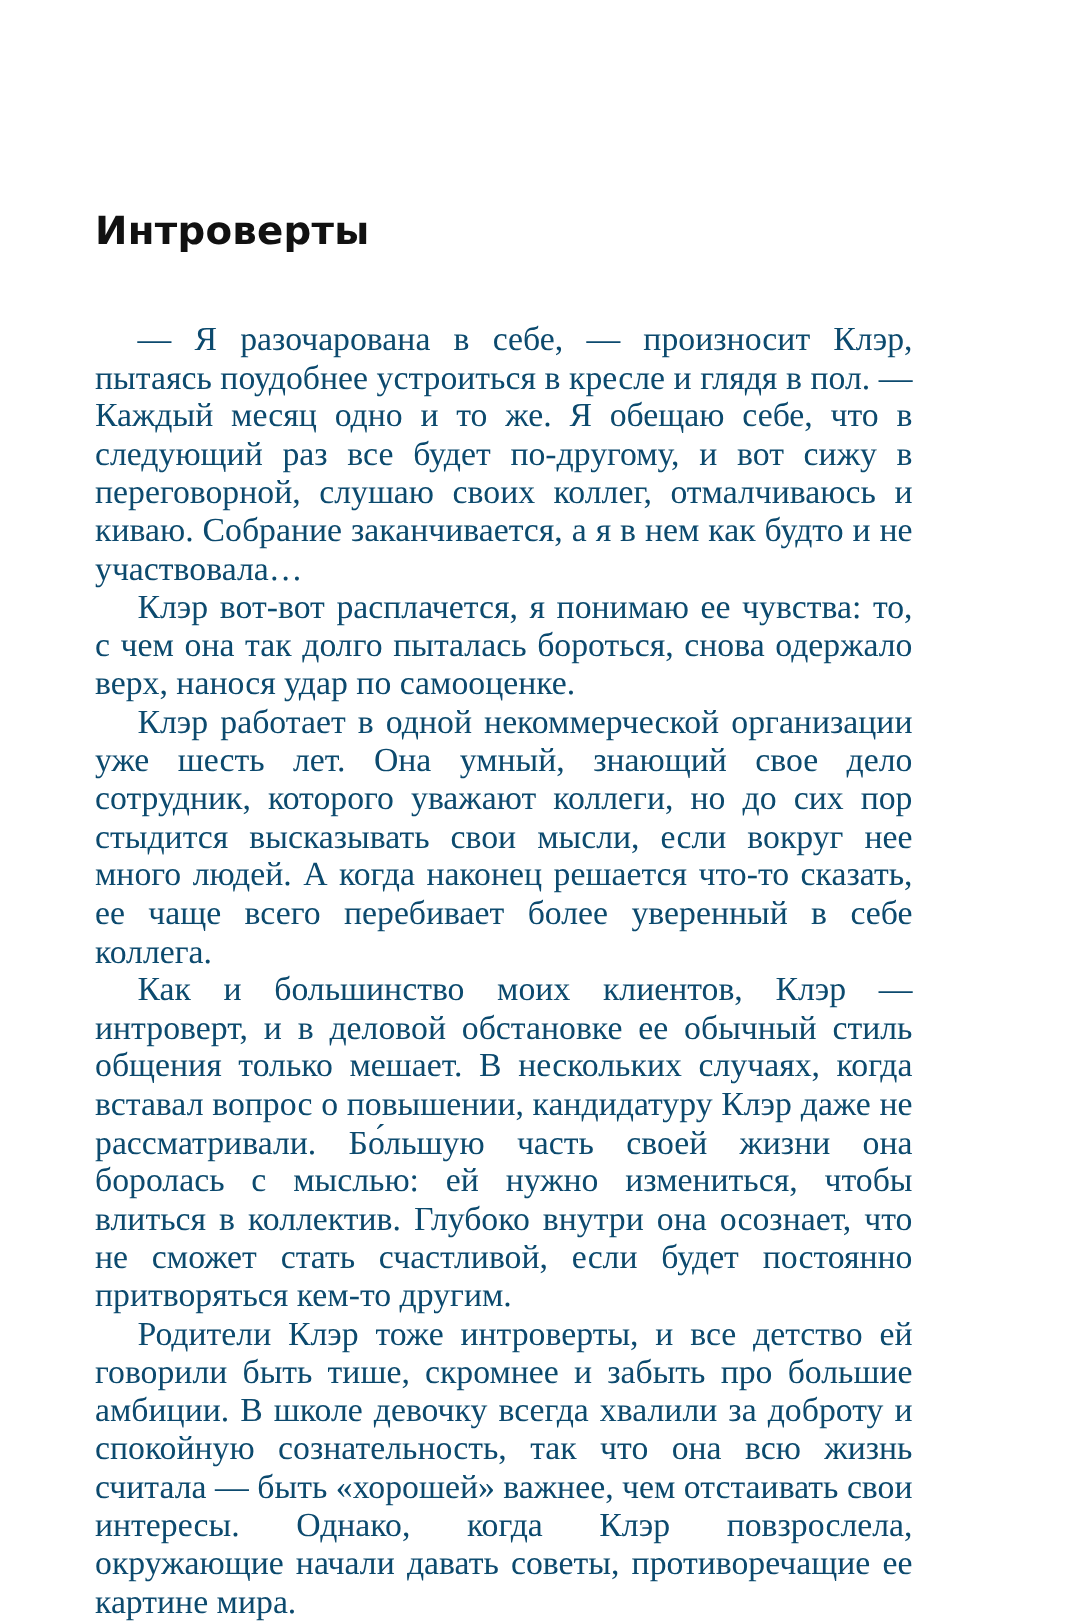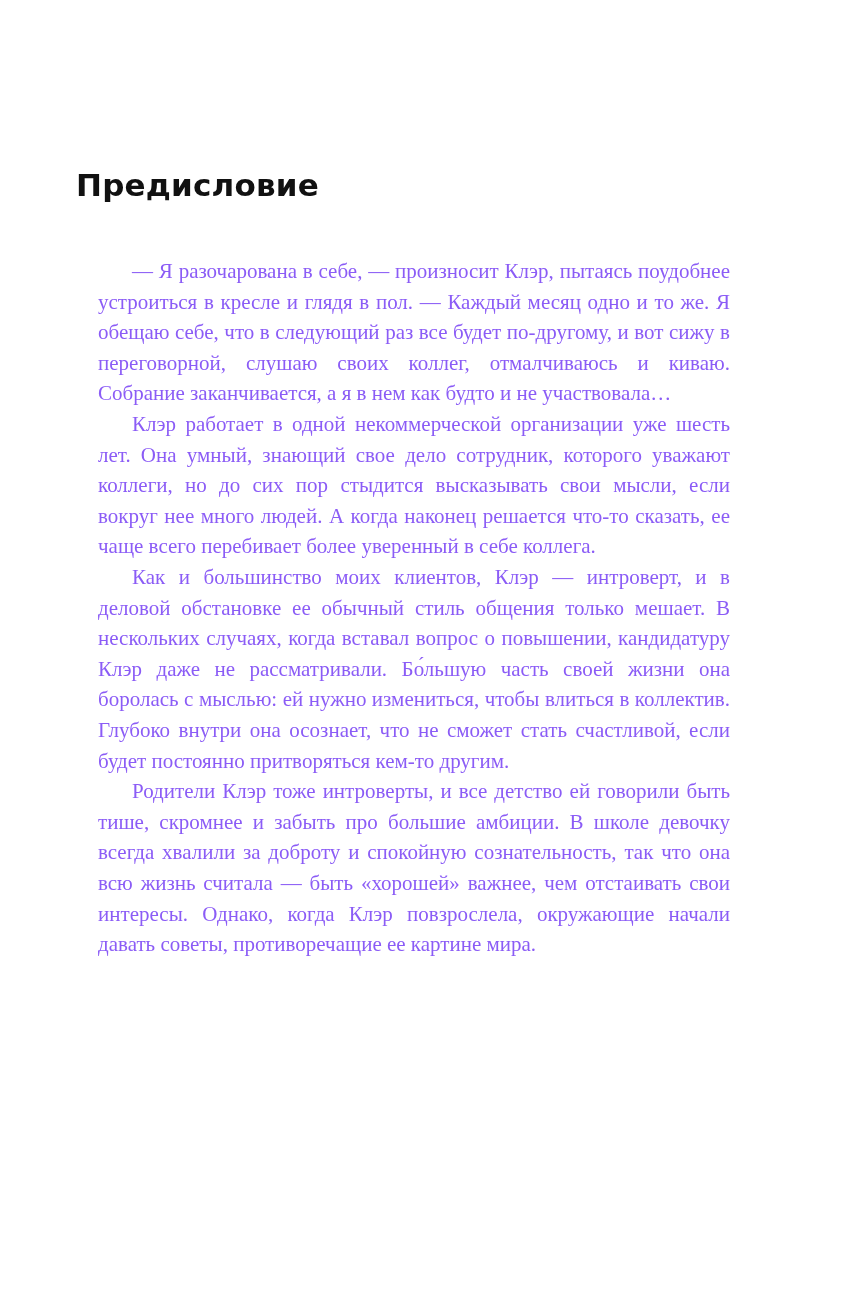--- a/index.html
+++ b/index.html
@@ -38,45 +38,45 @@
     font-family: "DejaVu Sans", sans-serif;
     font-size: 30px;
     font-weight: 400;
     letter-spacing: 0.1px;
     color: #1b1b1b;
     margin: 0;
     line-height: 1.15;
   }
   .body-text {
     font-family: "Liberation Serif", serif;
-    font-size: 21px;
+    font-size: 27px;
     line-height: 30.6px;
     text-align: justify;
     text-justify: inter-word;
-    color: #8b5cf6;
+    color: #0c4a6e;
     hyphens: manual;
-    margin-left: 22px;
   }
   .body-text p {
     margin: 0;
     text-indent: 34px;
   }
   .body-text p.first {
     text-indent: 34px;
   }
 </style>
 </head>
 <body>
 
 <div class="page">
 
   <div class="heading-block">
-    <h1 class="chapter-label">Предисловие</h1>
+    <h1 class="chapter-label">Интроверты</h1>
   </div>
 
   <div class="body-text">
     <p class="first">— Я разочарована в себе, — произносит Клэр, пытаясь поудобнее устроиться в кресле и глядя в пол. — Каждый месяц одно и то же. Я обещаю себе, что в следующий раз все будет по-другому, и вот сижу в переговорной, слушаю своих коллег, отмалчиваюсь и киваю. Собрание заканчивается, а я в нем как будто и не участвовала…</p>
+    <p>Клэр вот-вот расплачется, я понимаю ее чувства: то, с чем она так долго пыталась бороться, снова одержало верх, нанося удар по самооценке.</p>
     <p>Клэр работает в одной некоммерческой организации уже шесть лет. Она умный, знающий свое дело сотрудник, которого уважают коллеги, но до сих пор стыдится высказывать свои мысли, если вокруг нее много людей. А когда наконец решается что-то сказать, ее чаще всего перебивает более уверенный в себе коллега.</p>
     <p>Как и большинство моих клиентов, Клэр — интроверт, и в деловой обстановке ее обычный стиль общения только мешает. В нескольких случаях, когда вставал вопрос о повышении, кандидатуру Клэр даже не рассматривали. Бо́льшую часть своей жизни она боролась с мыслью: ей нужно измениться, чтобы влиться в коллектив. Глубоко внутри она осознает, что не сможет стать счастливой, если будет постоянно притворяться кем-то другим.</p>
     <p>Родители Клэр тоже интроверты, и все детство ей говорили быть тише, скромнее и забыть про большие амбиции. В школе девочку всегда хвалили за доброту и спокойную сознательность, так что она всю жизнь считала — быть «хорошей» важнее, чем отстаивать свои интересы. Однако, когда Клэр повзрослела, окружающие начали давать советы, противоречащие ее картине мира.</p>
   </div>
 
 </div>
 
 </body></html>

